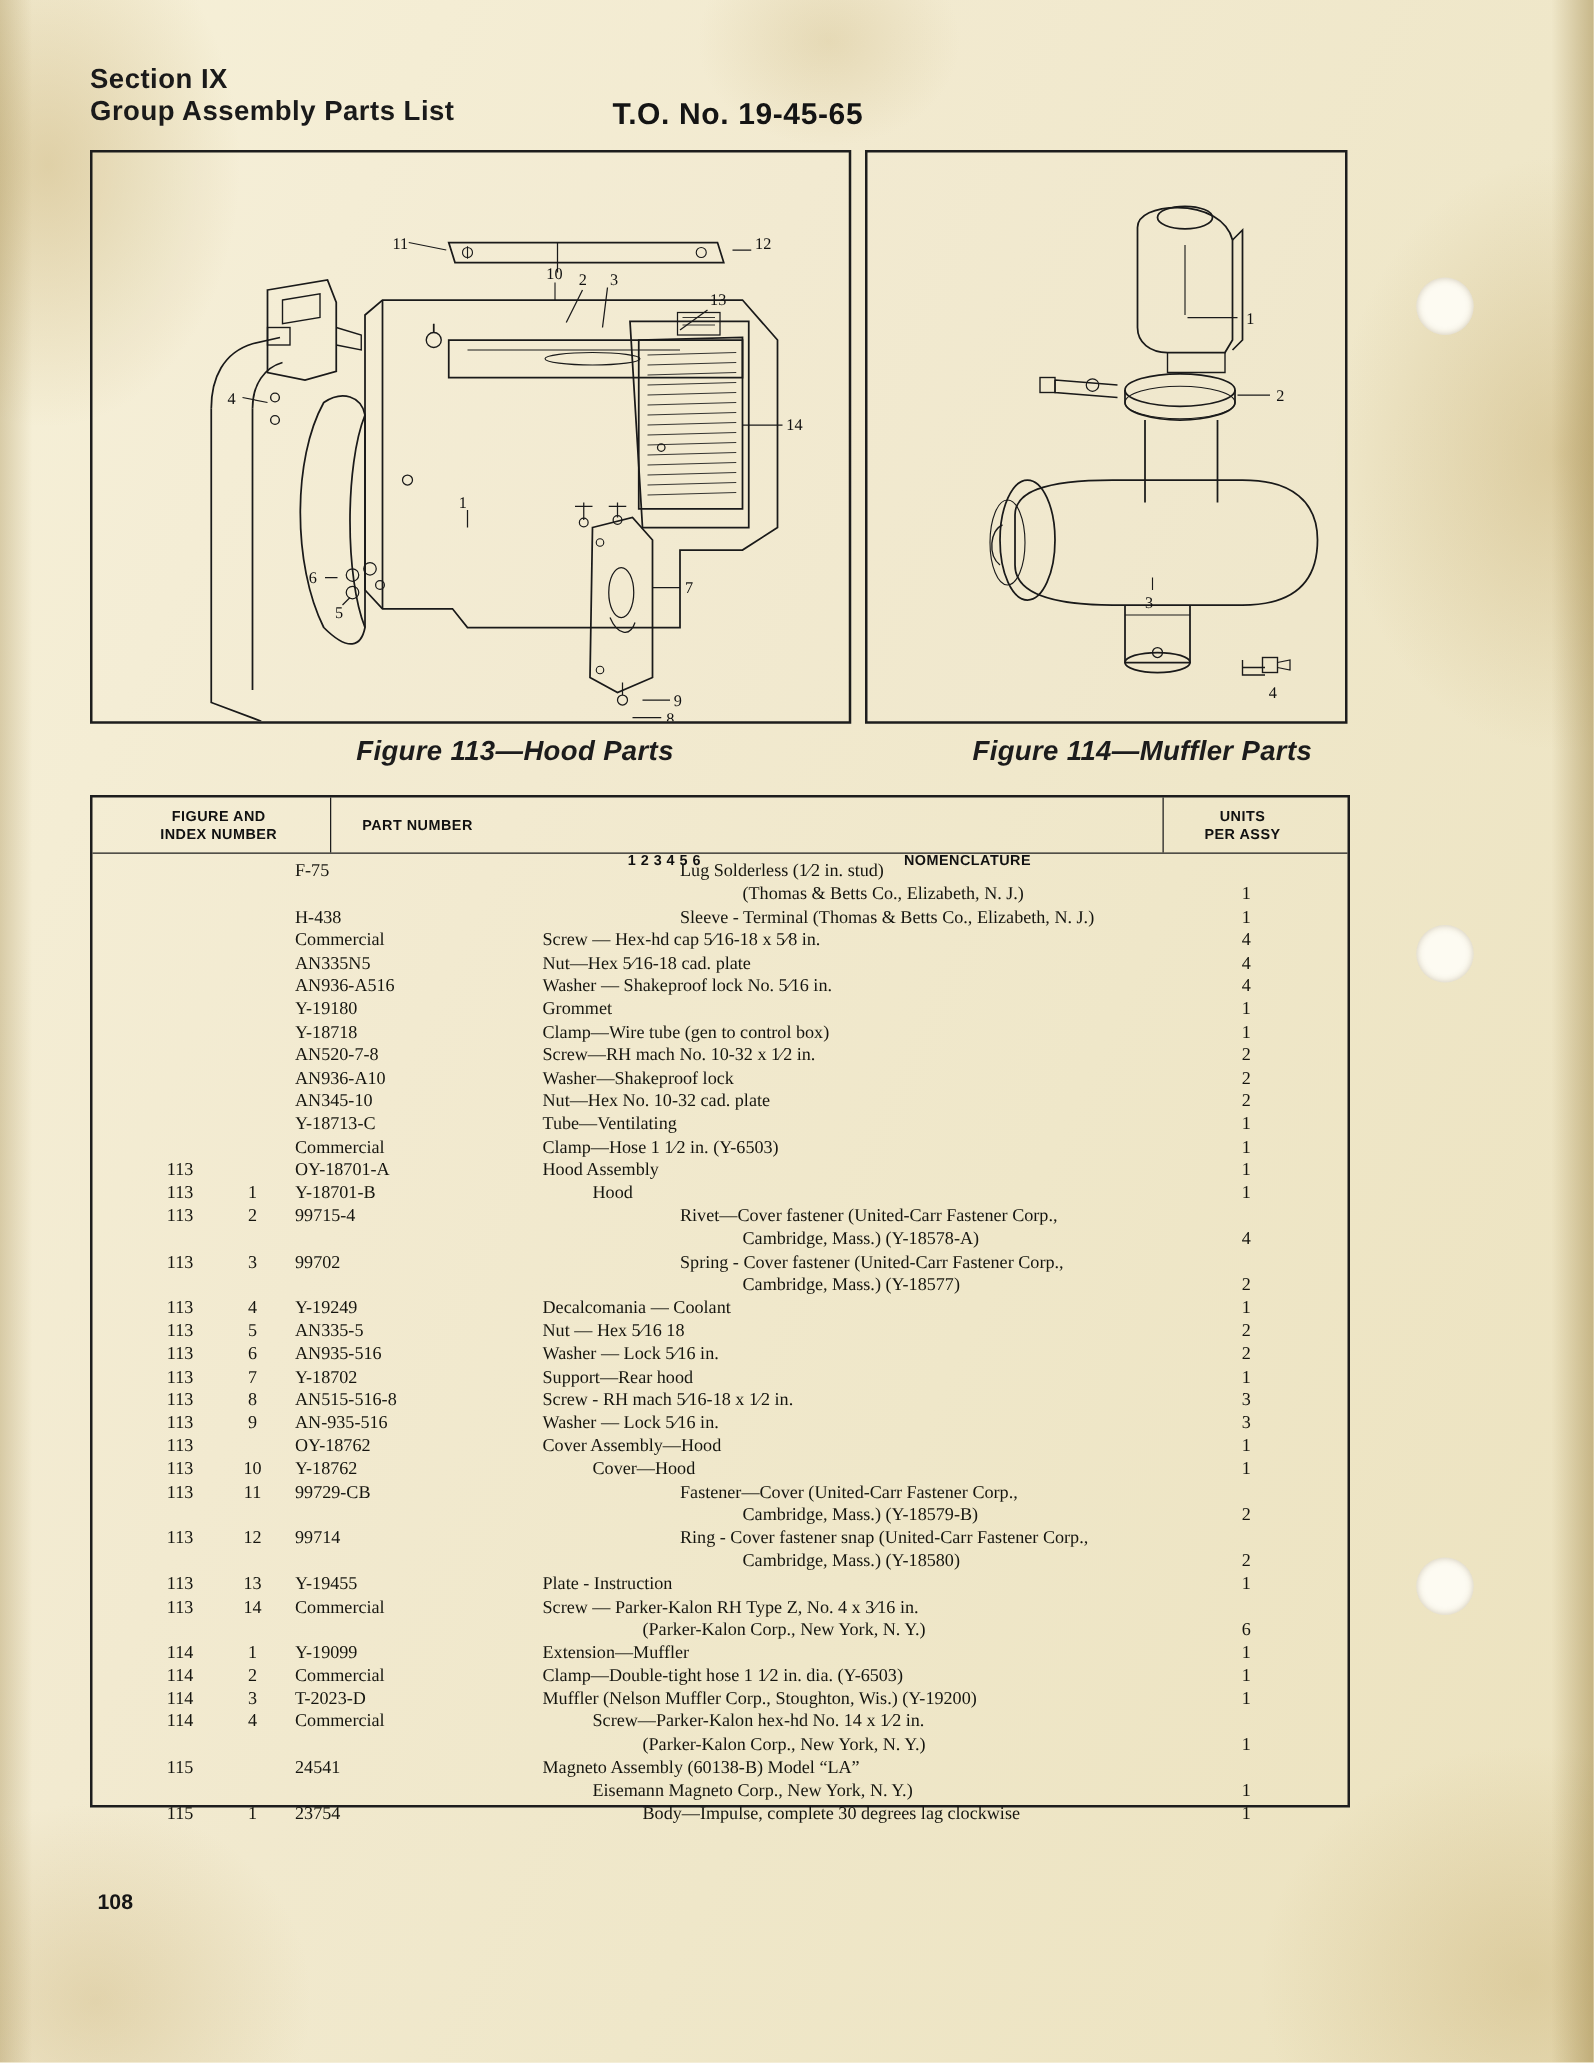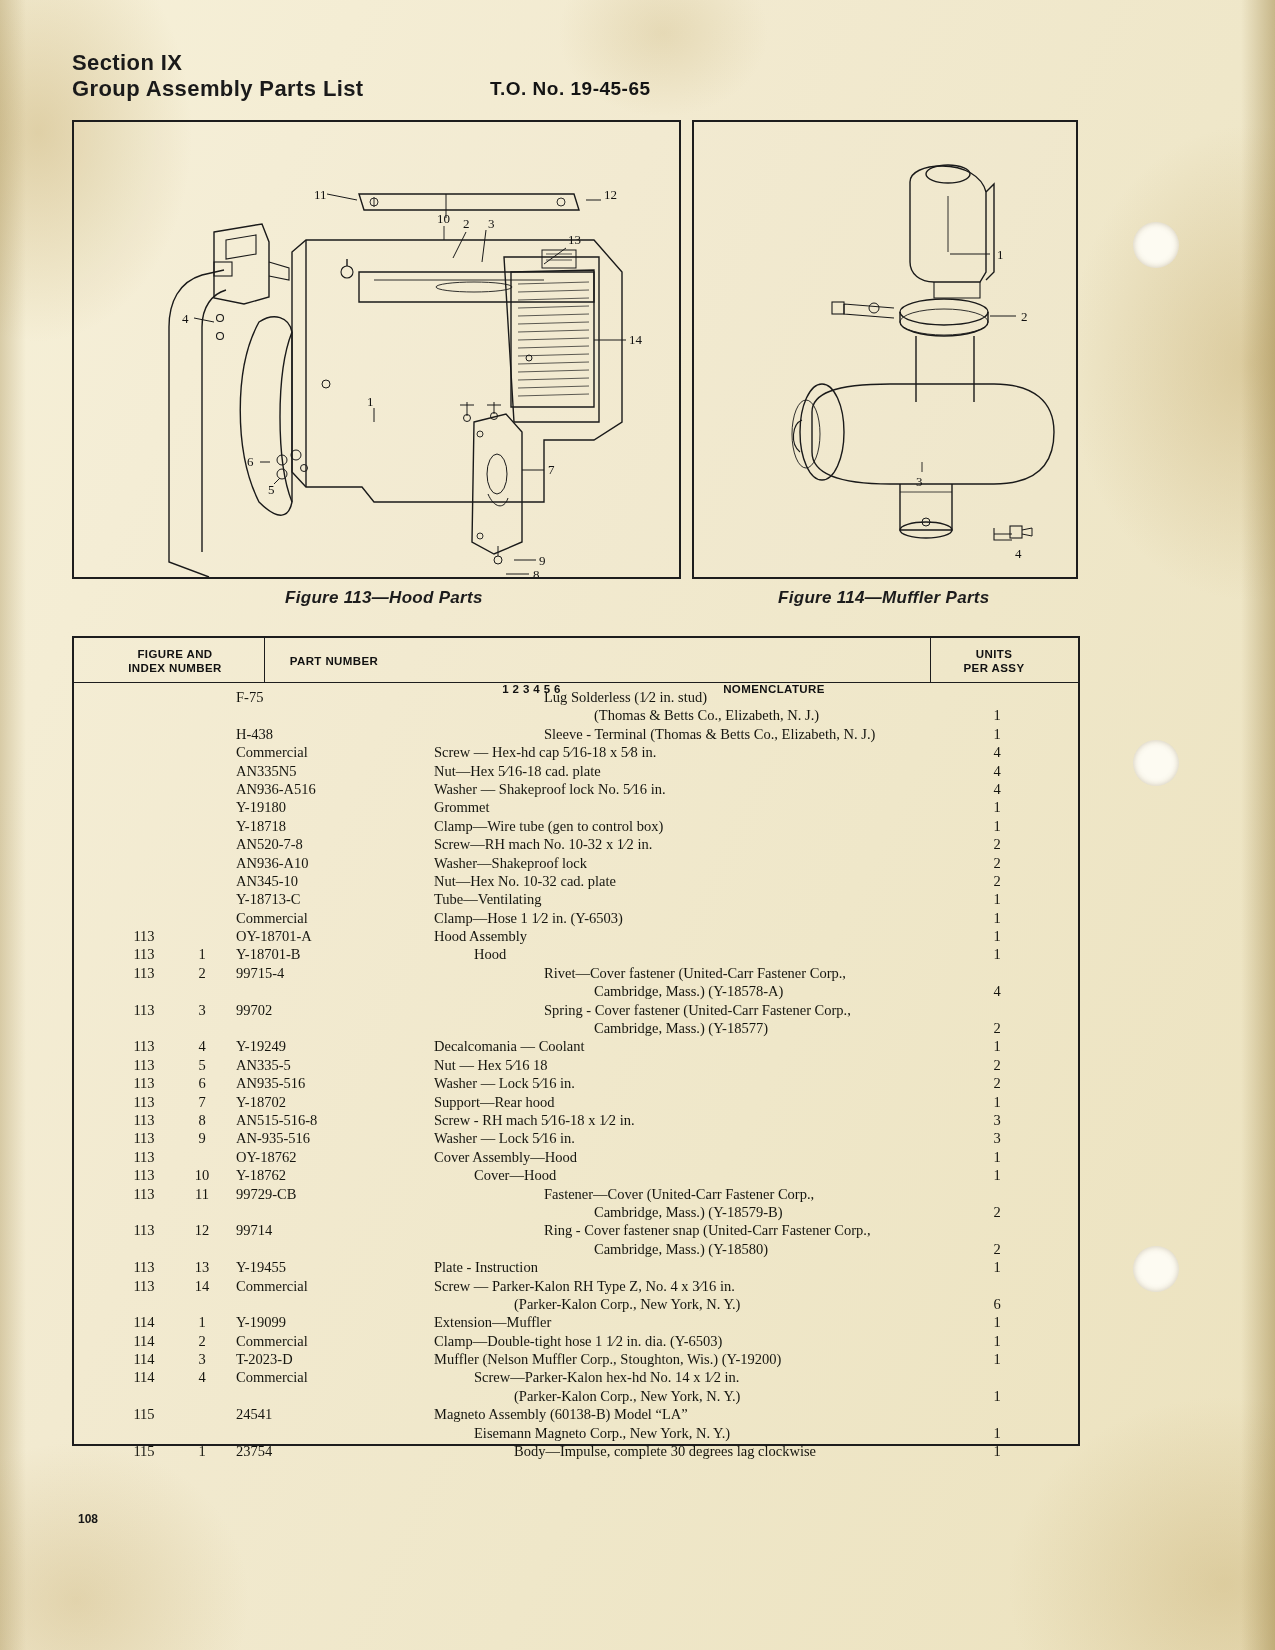--- a/index.html
+++ b/index.html
@@ -60,40 +60,40 @@
     font-size: 22px;
     color: #1a1a1a;
     letter-spacing: .4px;
     line-height: 26px;
   }
   .hdr-center {
     position: absolute;
     left: 490px; top: 78px;
     font-family: "Liberation Sans", sans-serif;
     font-weight: bold;
-    font-size: 19px;
+    font-size: 24px;
     color: #141414;
     letter-spacing: .5px;
   }
 
   
   .figbox {
     position: absolute;
     border: 2px solid #1d1d1d;
     background: rgba(255,255,255,0.04);
   }
   #fig113 { left: 72px; top: 120px; width: 605px; height: 455px; }
   #fig114 { left: 692px; top: 120px; width: 382px; height: 455px; }
 
   .figcap {
     position: absolute;
     font-family: "Liberation Sans", sans-serif;
     font-style: italic;
     font-weight: bold;
-    font-size: 17px;
+    font-size: 22px;
     color: #1c1c1c;
     letter-spacing: .3px;
   }
   #cap113 { left: 285px; top: 588px; }
   #cap114 { left: 778px; top: 588px; }
 
   svg.fig { position: absolute; left: 0; top: 0; width: 100%; height: 100%; }
   svg.fig text {
     font-family: "Liberation Serif", serif;
     font-size: 13px;
@@ -159,21 +159,21 @@
   .ind2 .c-nom { left: 440px; }
   .ind3 .c-nom { left: 470px; }
   .ind4 .c-nom { left: 520px; }
 
   
   #page-number {
     position: absolute;
     left: 78px; top: 1512px;
     font-family: "Liberation Sans", sans-serif;
     font-weight: bold;
-    font-size: 12px;
+    font-size: 17px;
     color: #161616;
   }
 </style>
 </head>
 <body>
 
 <div class="paper"></div>
 <div class="edge-left"></div>
 <div class="edge-dark"></div>
 <div class="punch" id="punch1"></div>

